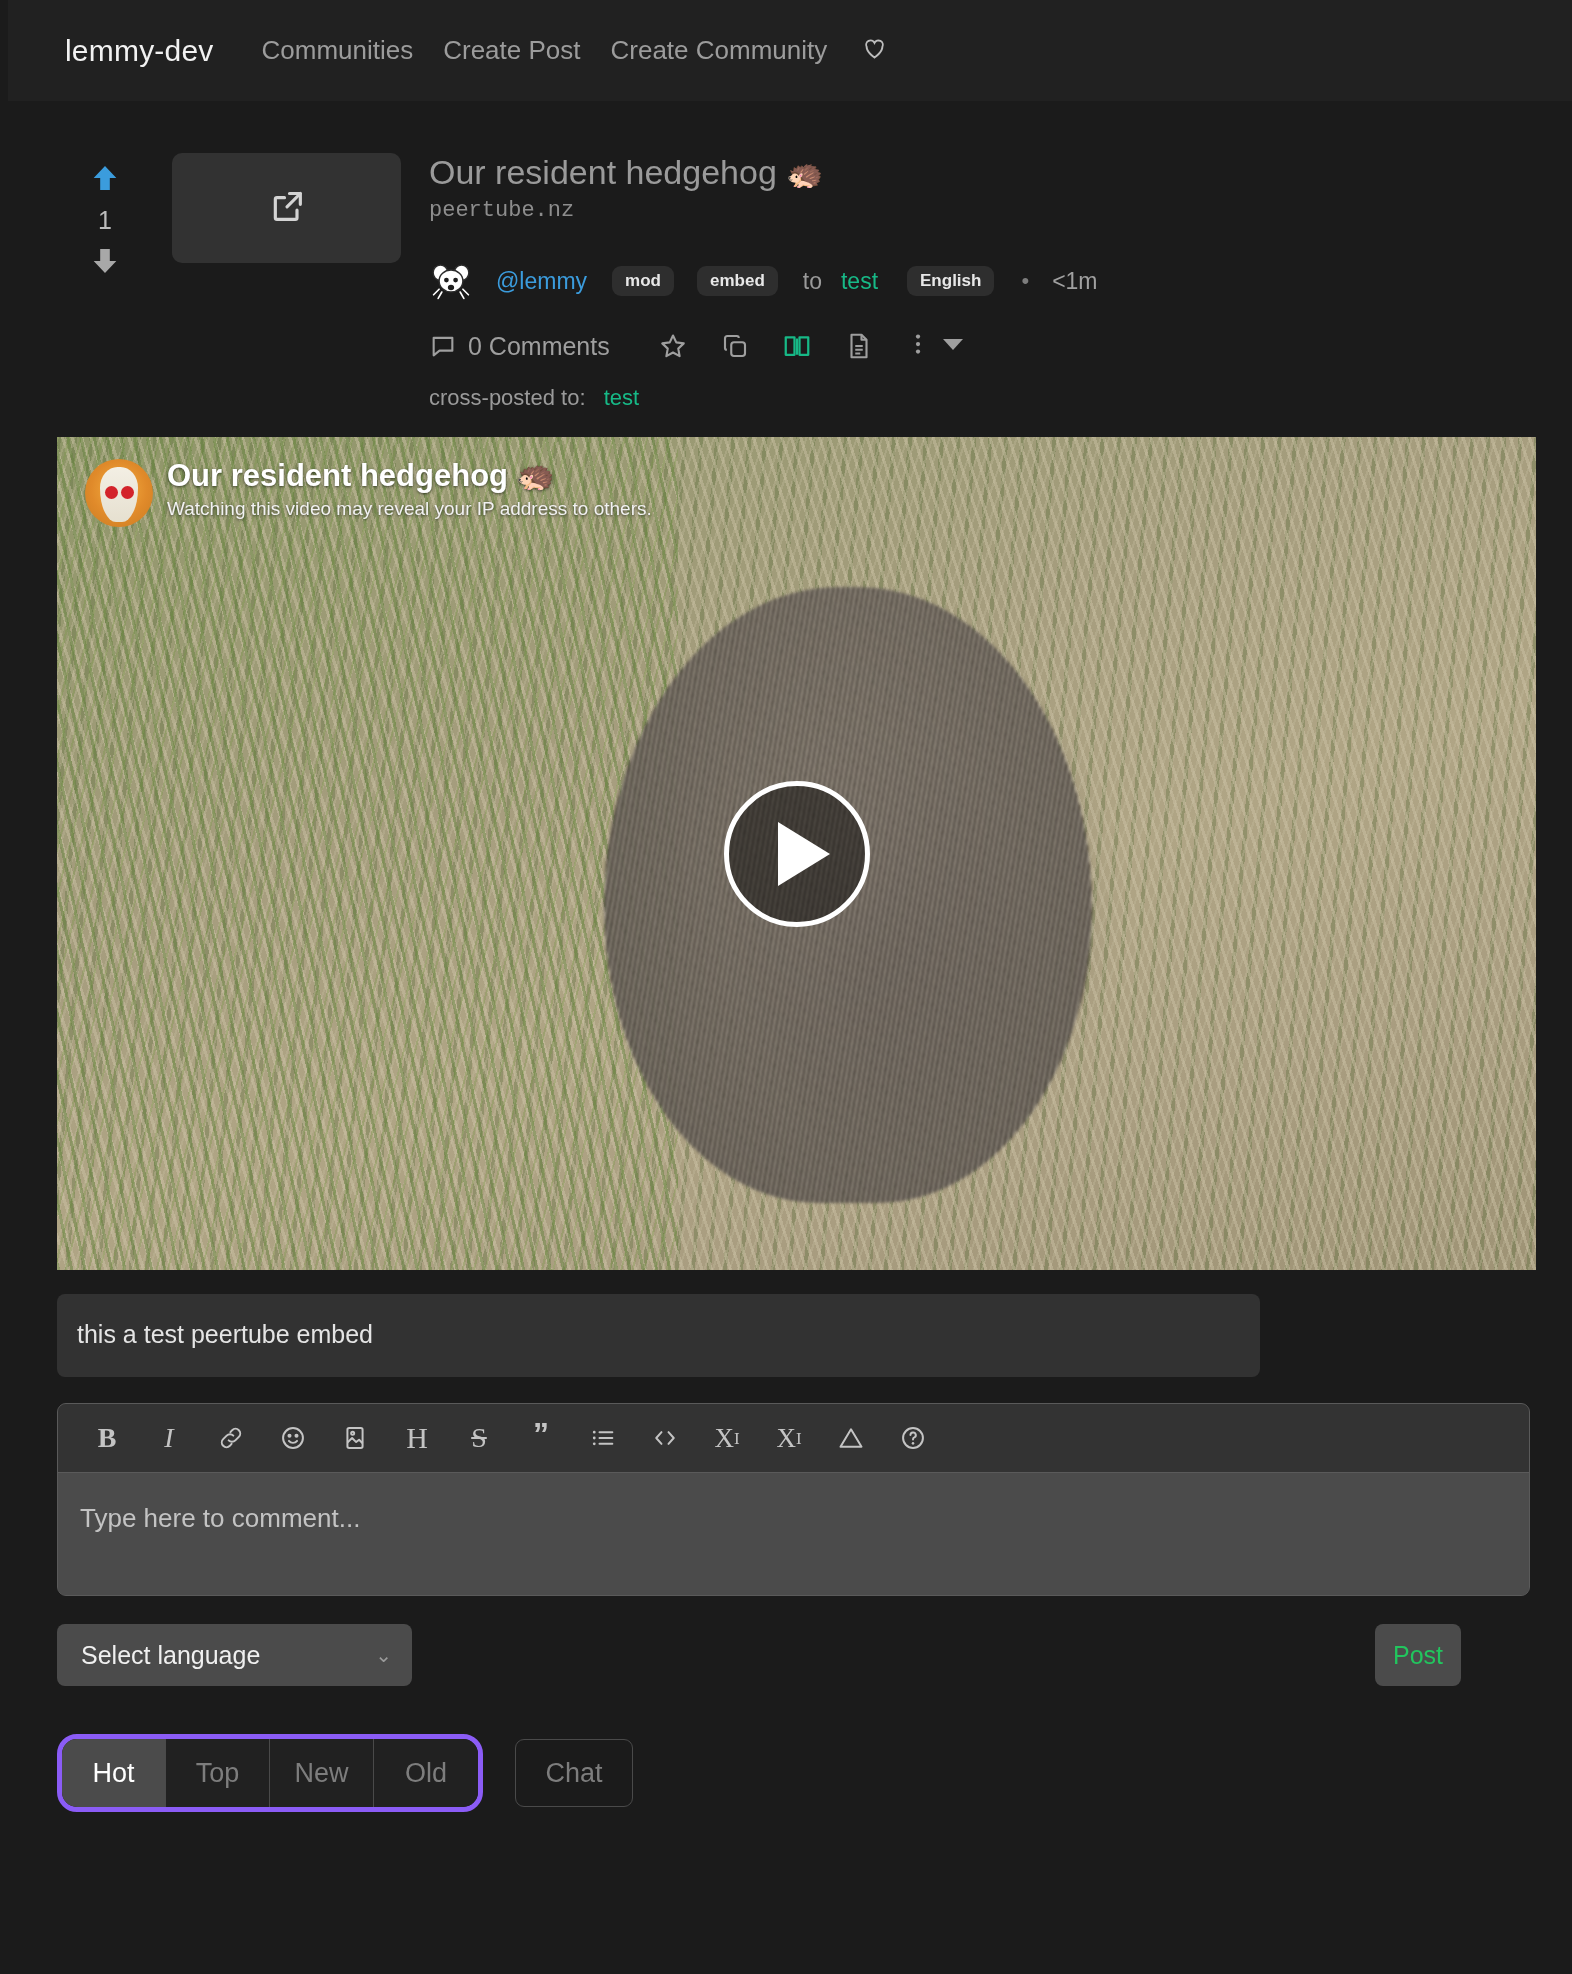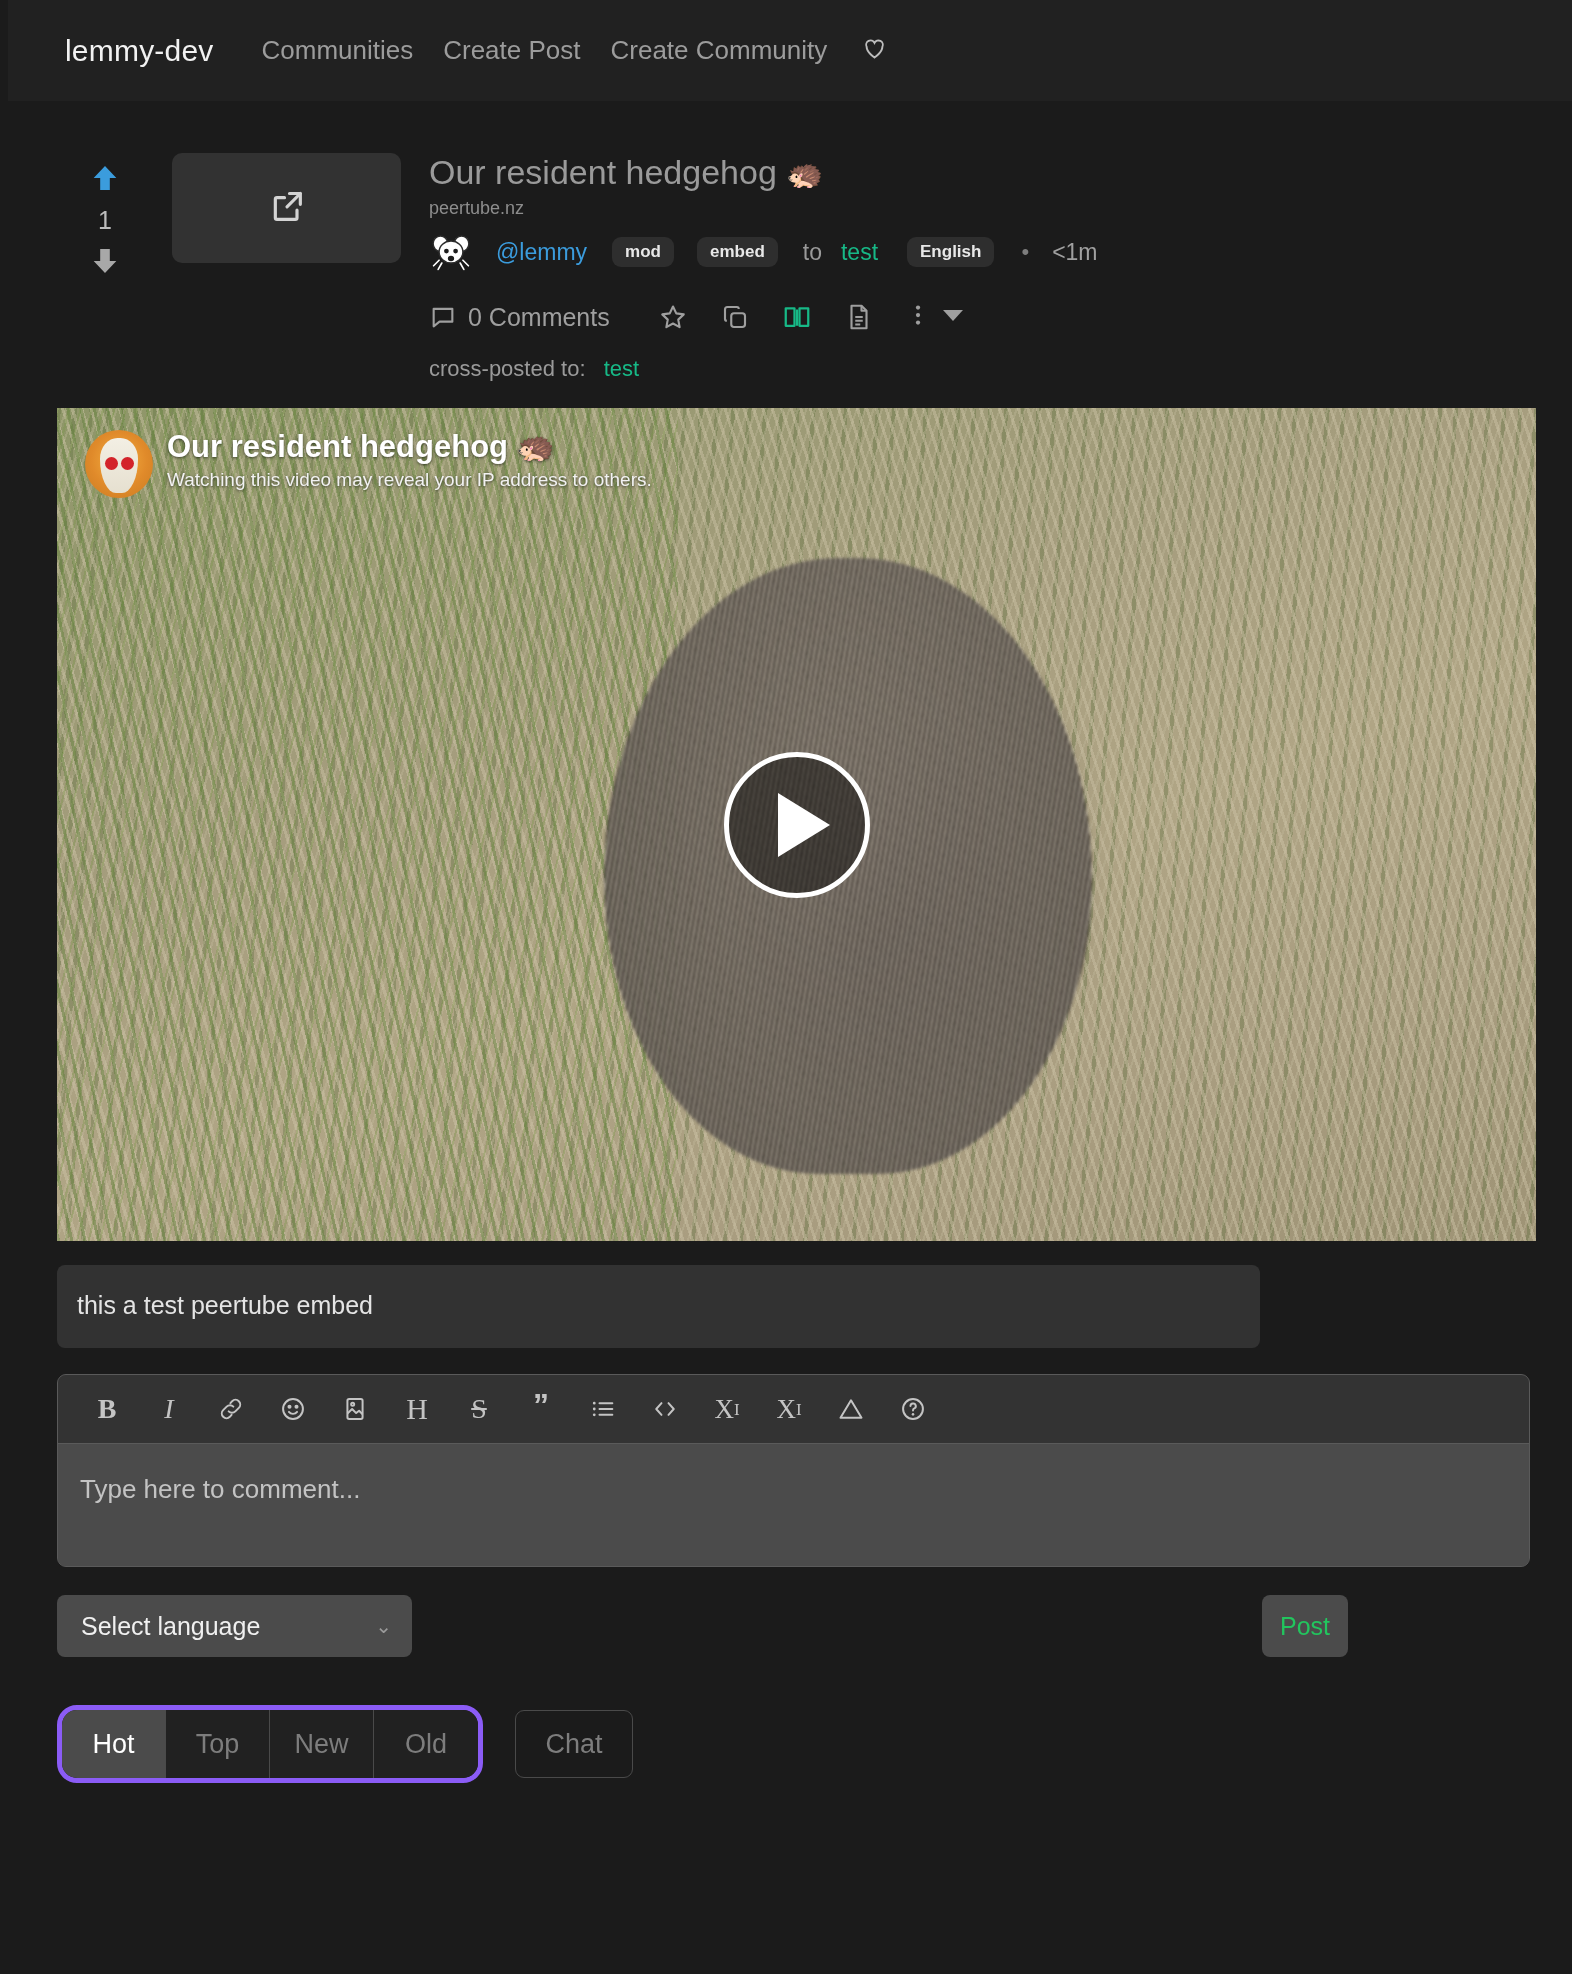--- a/index.html
+++ b/index.html
@@ -94,23 +94,24 @@
   }
   .post-title {
     font-size: 34px;
     color: #9a9a9a;
     line-height: 1.15;
     margin: 0 0 6px 0;
     font-weight: 400;
   }
   .post-title .emoji { font-size: 30px; }
   .post-domain {
-    font-size: 18px;
+    font-size: 22px;
     color: #8d8d8d;
-    margin-bottom: 11px;
+    margin-bottom: 36px;
+    font-family: Liberation Mono, monospace;
   }
 
   .meta-row {
     display: flex;
     align-items: center;
     gap: 11px;
     font-size: 22px;
     margin-bottom: 26px;
     flex-wrap: nowrap;
   }
@@ -335,21 +336,21 @@
     padding: 30px 22px;
     font-size: 26px;
     color: #c3c3c3;
   }
 
   
   .sub-row {
     display: flex;
     align-items: center;
     margin: 28px 0 0 57px;
-    width: 1291px;
+    width: 1404px;
   }
   .lang-select {
     background: #4b4b4b;
     border: none;
     border-radius: 8px;
     height: 62px;
     width: 355px;
     display: flex;
     align-items: center;
     justify-content: space-between;

